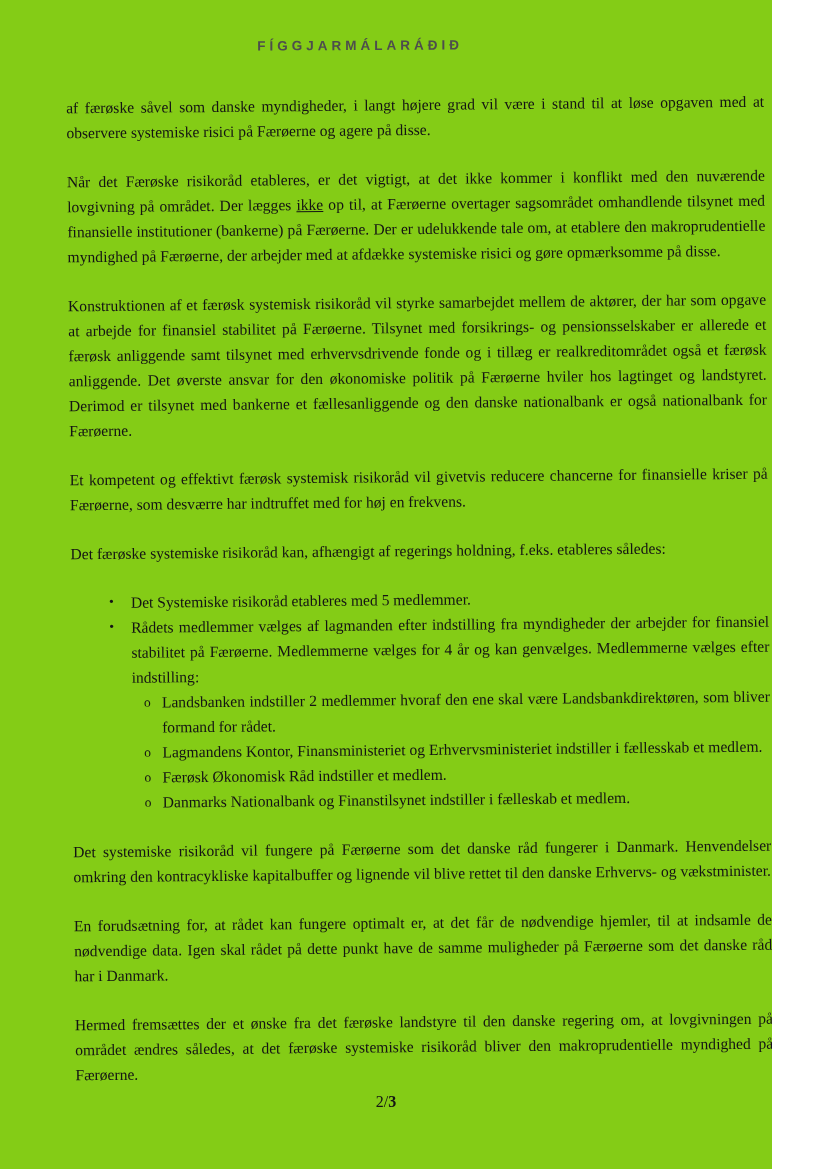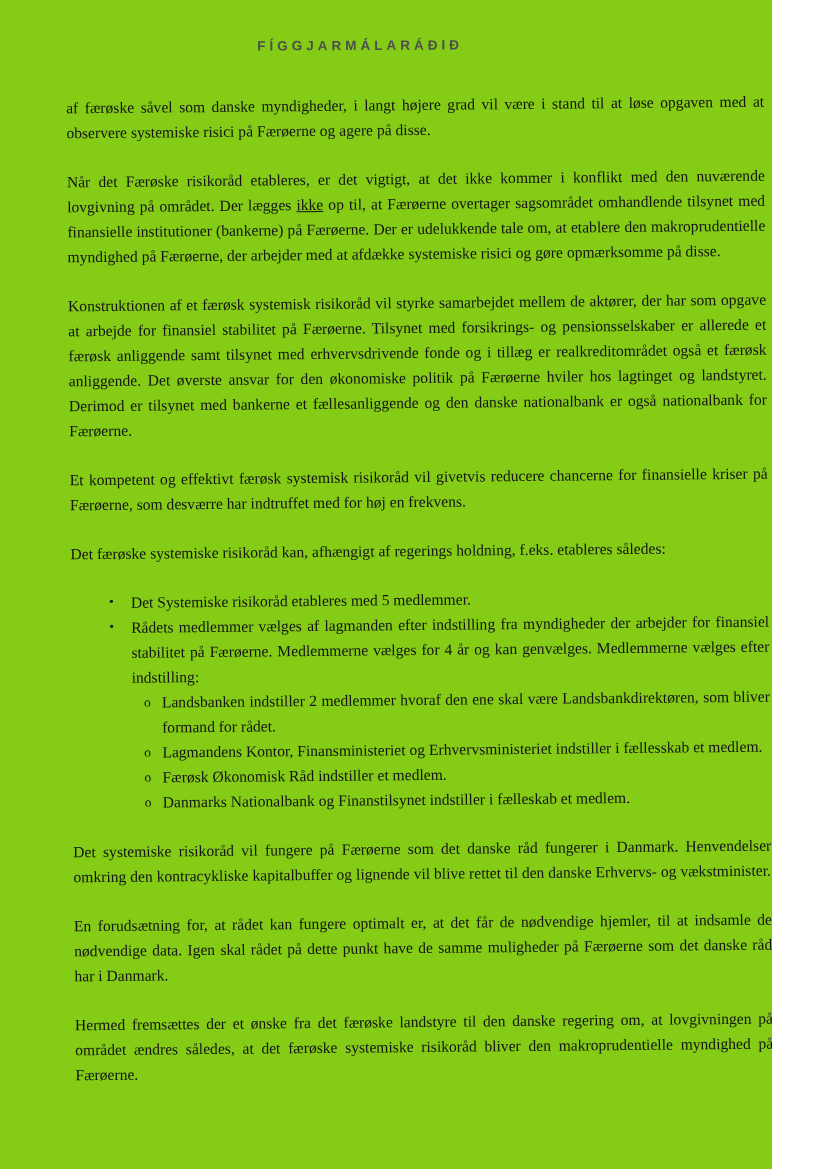--- a/index.html
+++ b/index.html
@@ -128,14 +128,15 @@
     </ul>
 
     <p>Det systemiske risikoråd vil fungere på Færøerne som det danske råd fungerer i Danmark. Henvendelser omkring den kontracykliske kapitalbuffer og lignende vil blive rettet til den danske Erhvervs- og vækstminister.</p>
 
     <p>En forudsætning for, at rådet kan fungere optimalt er, at det får de nødvendige hjemler, til at indsamle de nødvendige data. Igen skal rådet på dette punkt have de samme muligheder på Færøerne som det danske råd har i Danmark.</p>
 
     <p>Hermed fremsættes der et ønske fra det færøske landstyre til den danske regering om, at lovgivningen på området ændres således, at det færøske systemiske risikoråd bliver den makroprudentielle myndighed på Færøerne.</p>
 
   </div>
 
+  <div class="doc-footer"><span>2/</span><span class="b">3</span></div>
 
 </div>
 
 </body></html>

